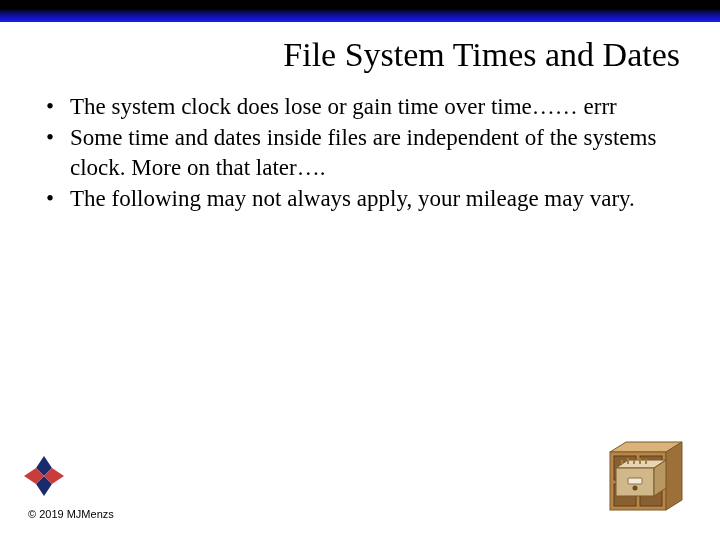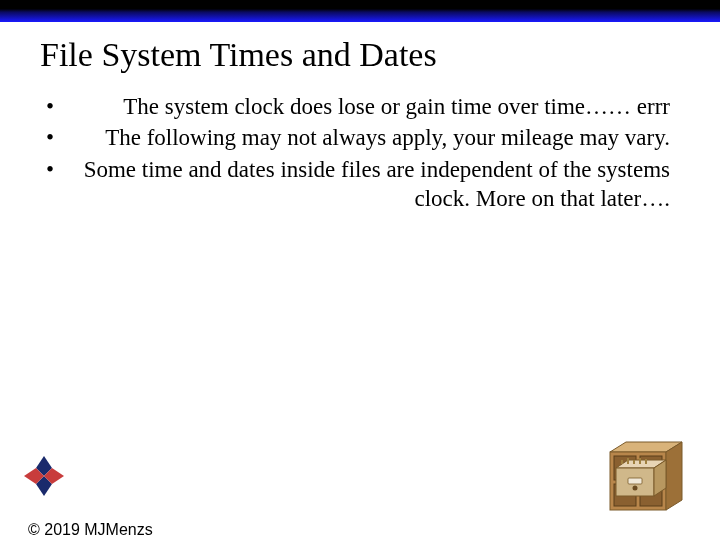--- a/index.html
+++ b/index.html
@@ -12,78 +12,77 @@
     color: #000;
     overflow: hidden;
     position: relative;
   }
   .top-bar {
     width: 100%;
     height: 22px;
     background: linear-gradient(to bottom, #000000 0%, #000000 40%, #0a0a60 55%, #1a1aff 100%);
   }
   .title {
-    text-align: left;
+    text-align: right;
     font-size: 34px;
     margin: 14px 40px 18px 40px;
     font-weight: normal;
   }
   .bullets {
     margin: 0 50px 0 40px;
     padding: 0 0 0 30px;
     font-size: 23px;
     line-height: 1.28;
   }
   .bullets li {
     list-style: none;
     position: relative;
     padding-left: 0;
     margin-bottom: 2px;
-    text-align: right;
   }
   .bullets li::before {
     content: "•";
     position: absolute;
     left: -24px;
     top: 0;
   }
   .logo {
     position: absolute;
     left: 22px;
     bottom: 42px;
     width: 44px;
     height: 44px;
   }
   .copyright {
     position: absolute;
     left: 28px;
-    bottom: 1px;
-    font-size: 16px;
+    bottom: 20px;
+    font-size: 11px;
     font-family: Arial, sans-serif;
     color: #000;
   }
   .cabinet {
     position: absolute;
     right: 30px;
     bottom: 26px;
     width: 86px;
     height: 76px;
   }
 </style>
 </head>
 <body>
 
 <div class="top-bar"></div>
 
 <h1 class="title">File System Times and Dates</h1>
 
 <ul class="bullets">
   <li>The system clock does lose or gain time over time…… errr</li>
+  <li>Some time and dates inside files are independent of the systems clock. More on that later….</li>
   <li>The following may not always apply, your mileage may vary.</li>
-  <li>Some time and dates inside files are independent of the systems clock. More on that later….</li>
 </ul>
 
 <svg class="logo" viewBox="0 0 44 44">
   <polygon points="22,2 30,14 22,22 14,14" fill="#1a2a6c"></polygon>
   <polygon points="22,22 30,30 22,42 14,30" fill="#1a2a6c"></polygon>
   <polygon points="2,22 14,14 22,22 14,30" fill="#c83c3c"></polygon>
   <polygon points="22,22 30,14 42,22 30,30" fill="#c83c3c"></polygon>
 </svg>
 
 <div class="copyright">© 2019 MJMenzs</div>

